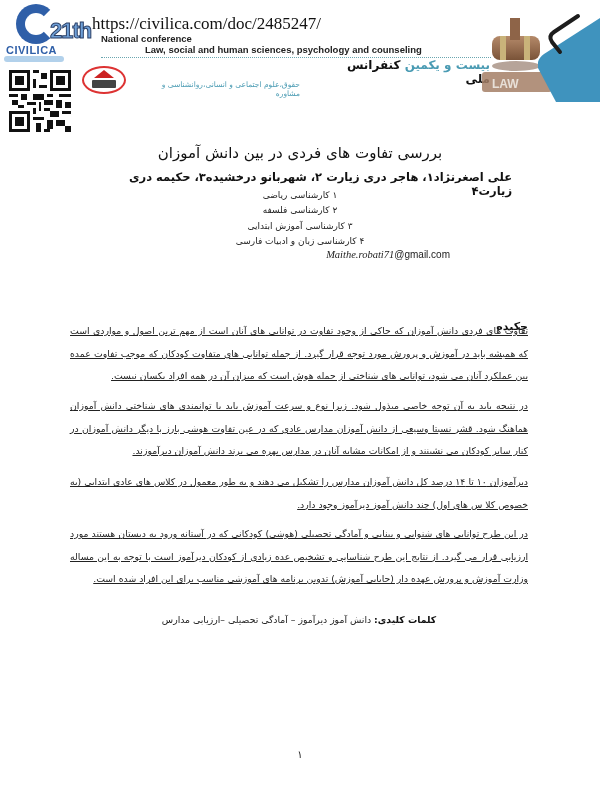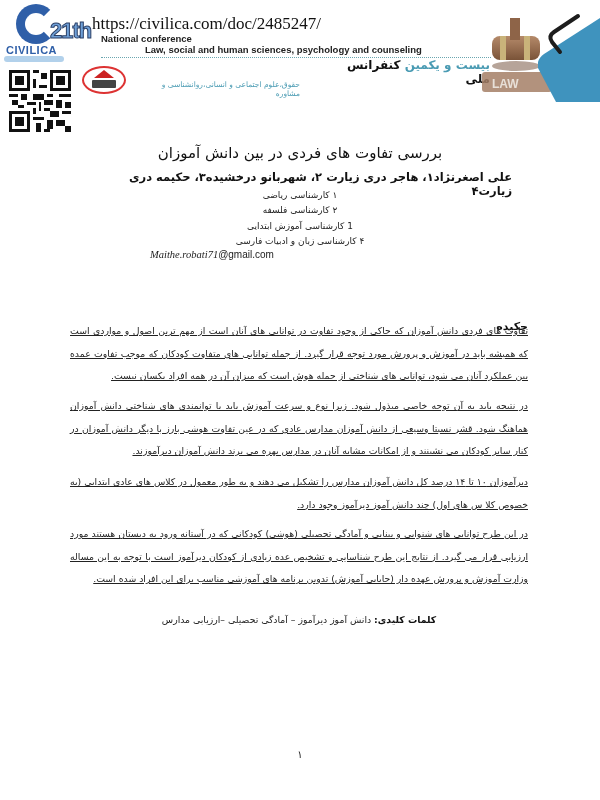--- a/index.html
+++ b/index.html
@@ -28,21 +28,21 @@
   #conf-emblem .roof { position:absolute; left:10px; top:2px; width:0; height:0; border-left:10px solid transparent; border-right:10px solid transparent; border-bottom:8px solid #c22; }
   #conf-emblem .base { position:absolute; left:8px; top:12px; width:24px; height:8px; background:#444; border-radius:1px; }
 
   #gavel-art { left:480px; top:6px; width:82px; height:92px; }
   #corner-shape { left:538px; top:10px; width:62px; height:92px; }
 
   
   #paper-title { left:0; top:121px; width:600px; text-align:center; direction:rtl; font:15px "DejaVu Sans", sans-serif; color:#111;margin-top:23px; }
   #authors { left:100px; top:170px; width:412px; text-align:right; direction:rtl; font:bold 11.5px "DejaVu Sans", sans-serif; color:#111; }
   .affil { left:150px; width:300px; text-align:center; direction:rtl; font:9px "DejaVu Sans", sans-serif; color:#222; }
-  #email { left:150px; top:249px; width:300px; text-align:left; font:italic 10.5px "Liberation Serif", serif; color:#222; }
+  #email { left:150px; top:249px; width:300px; text-align:right; font:italic 10.5px "Liberation Serif", serif; color:#222; }
   #email .plain { font-style:normal; font-family:"Liberation Sans", sans-serif; font-size:10px; }
 
   
   #abstract-heading { left:300px; top:320px; width:228px; text-align:right; direction:rtl; font:bold 11px "DejaVu Sans", sans-serif; color:#111; }
   .para { left:70px; width:458px; direction:rtl; text-align:justify; text-align-last:right;
           font:9.3px "DejaVu Sans", sans-serif; color:#222; line-height:22.5px;text-decoration:underline; }
   #keywords { left:70px; top:614px; width:458px; direction:rtl; text-align:center; font:9.3px "DejaVu Sans", sans-serif; color:#222; }
   #keywords b { font-weight:bold; color:#111; }
   #page-number { left:0; top:749px; width:600px; text-align:center; font:10px "DejaVu Sans", sans-serif; color:#222; }
 </style>
@@ -128,21 +128,21 @@
 
 <svg id="corner-shape" class="abs" viewBox="0 0 62 92">
   <path d="M18 92 L0 58 Q-2 50 6 44 L62 8 L62 92 Z" fill="#3f93be"></path>
   <path d="M40 6 L16 22 Q10 26 14 32 L22 42" fill="none" stroke="#1d1d1d" stroke-width="4" stroke-linecap="round"></path>
 </svg>
 
 <div id="paper-title" class="abs">بررسی تفاوت های فردی در بین دانش آموزان</div>
 <div id="authors" class="abs">علی اصغرنژاد۱، هاجر دری زیارت ۲، شهربانو درخشیده۳، حکیمه دری زیارت۴</div>
 <div class="abs affil" style="top:190px;">۱  کارشناسی ریاضی</div>
 <div class="abs affil" style="top:205px;">۲  کارشناسی فلسفه</div>
-<div class="abs affil" style="top:221px;">1  کارشناسی آموزش ابتدایی</div>
+<div class="abs affil" style="top:221px;">۳  کارشناسی آموزش ابتدایی</div>
 <div class="abs affil" style="top:236px;">۴  کارشناسی زبان و ادبیات فارسی</div>
 <div id="email" class="abs"><span>Maithe.robati71</span><span class="plain">@gmail.com</span></div>
 
 <div id="abstract-heading" class="abs">چکیده</div>
 <div class="abs para" style="top:320px;">تفاوت های فردی دانش آموزان که حاکی از وجود تفاوت در توانایی های آنان است از مهم ترین اصول و مواردی است که همیشه باید در آموزش و پرورش مورد توجه قرار گیرد. از جمله توانایی های متفاوت کودکان که موجب تفاوت عمده بین عملکرد آنان می شود، توانایی های شناختی از جمله هوش است که میزان آن در همه افراد یکسان نیست.</div>
 <div class="abs para" style="top:395px;">در نتیجه باید به آن توجه خاصی مبذول شود. زیرا نوع و سرعت آموزش باید با توانمندی های شناختی دانش آموزان هماهنگ شود. قشر نسبتا وسیعی از دانش آموزان مدارس عادی که در عین تفاوت هوشی بارز با دیگر دانش آموزان در کنار سایر کودکان می نشینند و از امکانات مشابه آنان در مدارس بهره می برند دانش آموزان دیرآموزند.</div>
 <div class="abs para" style="top:471px;">دیرآموزان ۱۰ تا ۱۴ درصد کل دانش آموزان مدارس را تشکیل می دهند و به طور معمول در کلاس های عادی ابتدایی (به خصوص کلا س های اول) چند دانش آموز دیرآموز وجود دارد.</div>
 <div class="abs para" style="top:523px;">در این طرح توانایی های شنوایی و بینایی و آمادگی تحصیلی (هوشی) کودکانی که در آستانه ورود به دبستان هستند مورد ارزیابی قرار می گیرد. از نتایج این طرح شناسایی و تشخیص عده زیادی از کودکان دیرآموز است با توجه به این مساله وزارت آموزش و پرورش عهده دار (جابایی آموزش) تدوین برنامه های آموزشی مناسب برای این افراد شده است.</div>
 
 <div id="keywords" class="abs"><b>کلمات کلیدی:</b> <span>دانش آموز  دیرآموز – آمادگی تحصیلی –ارزیابی  مدارس</span></div>

